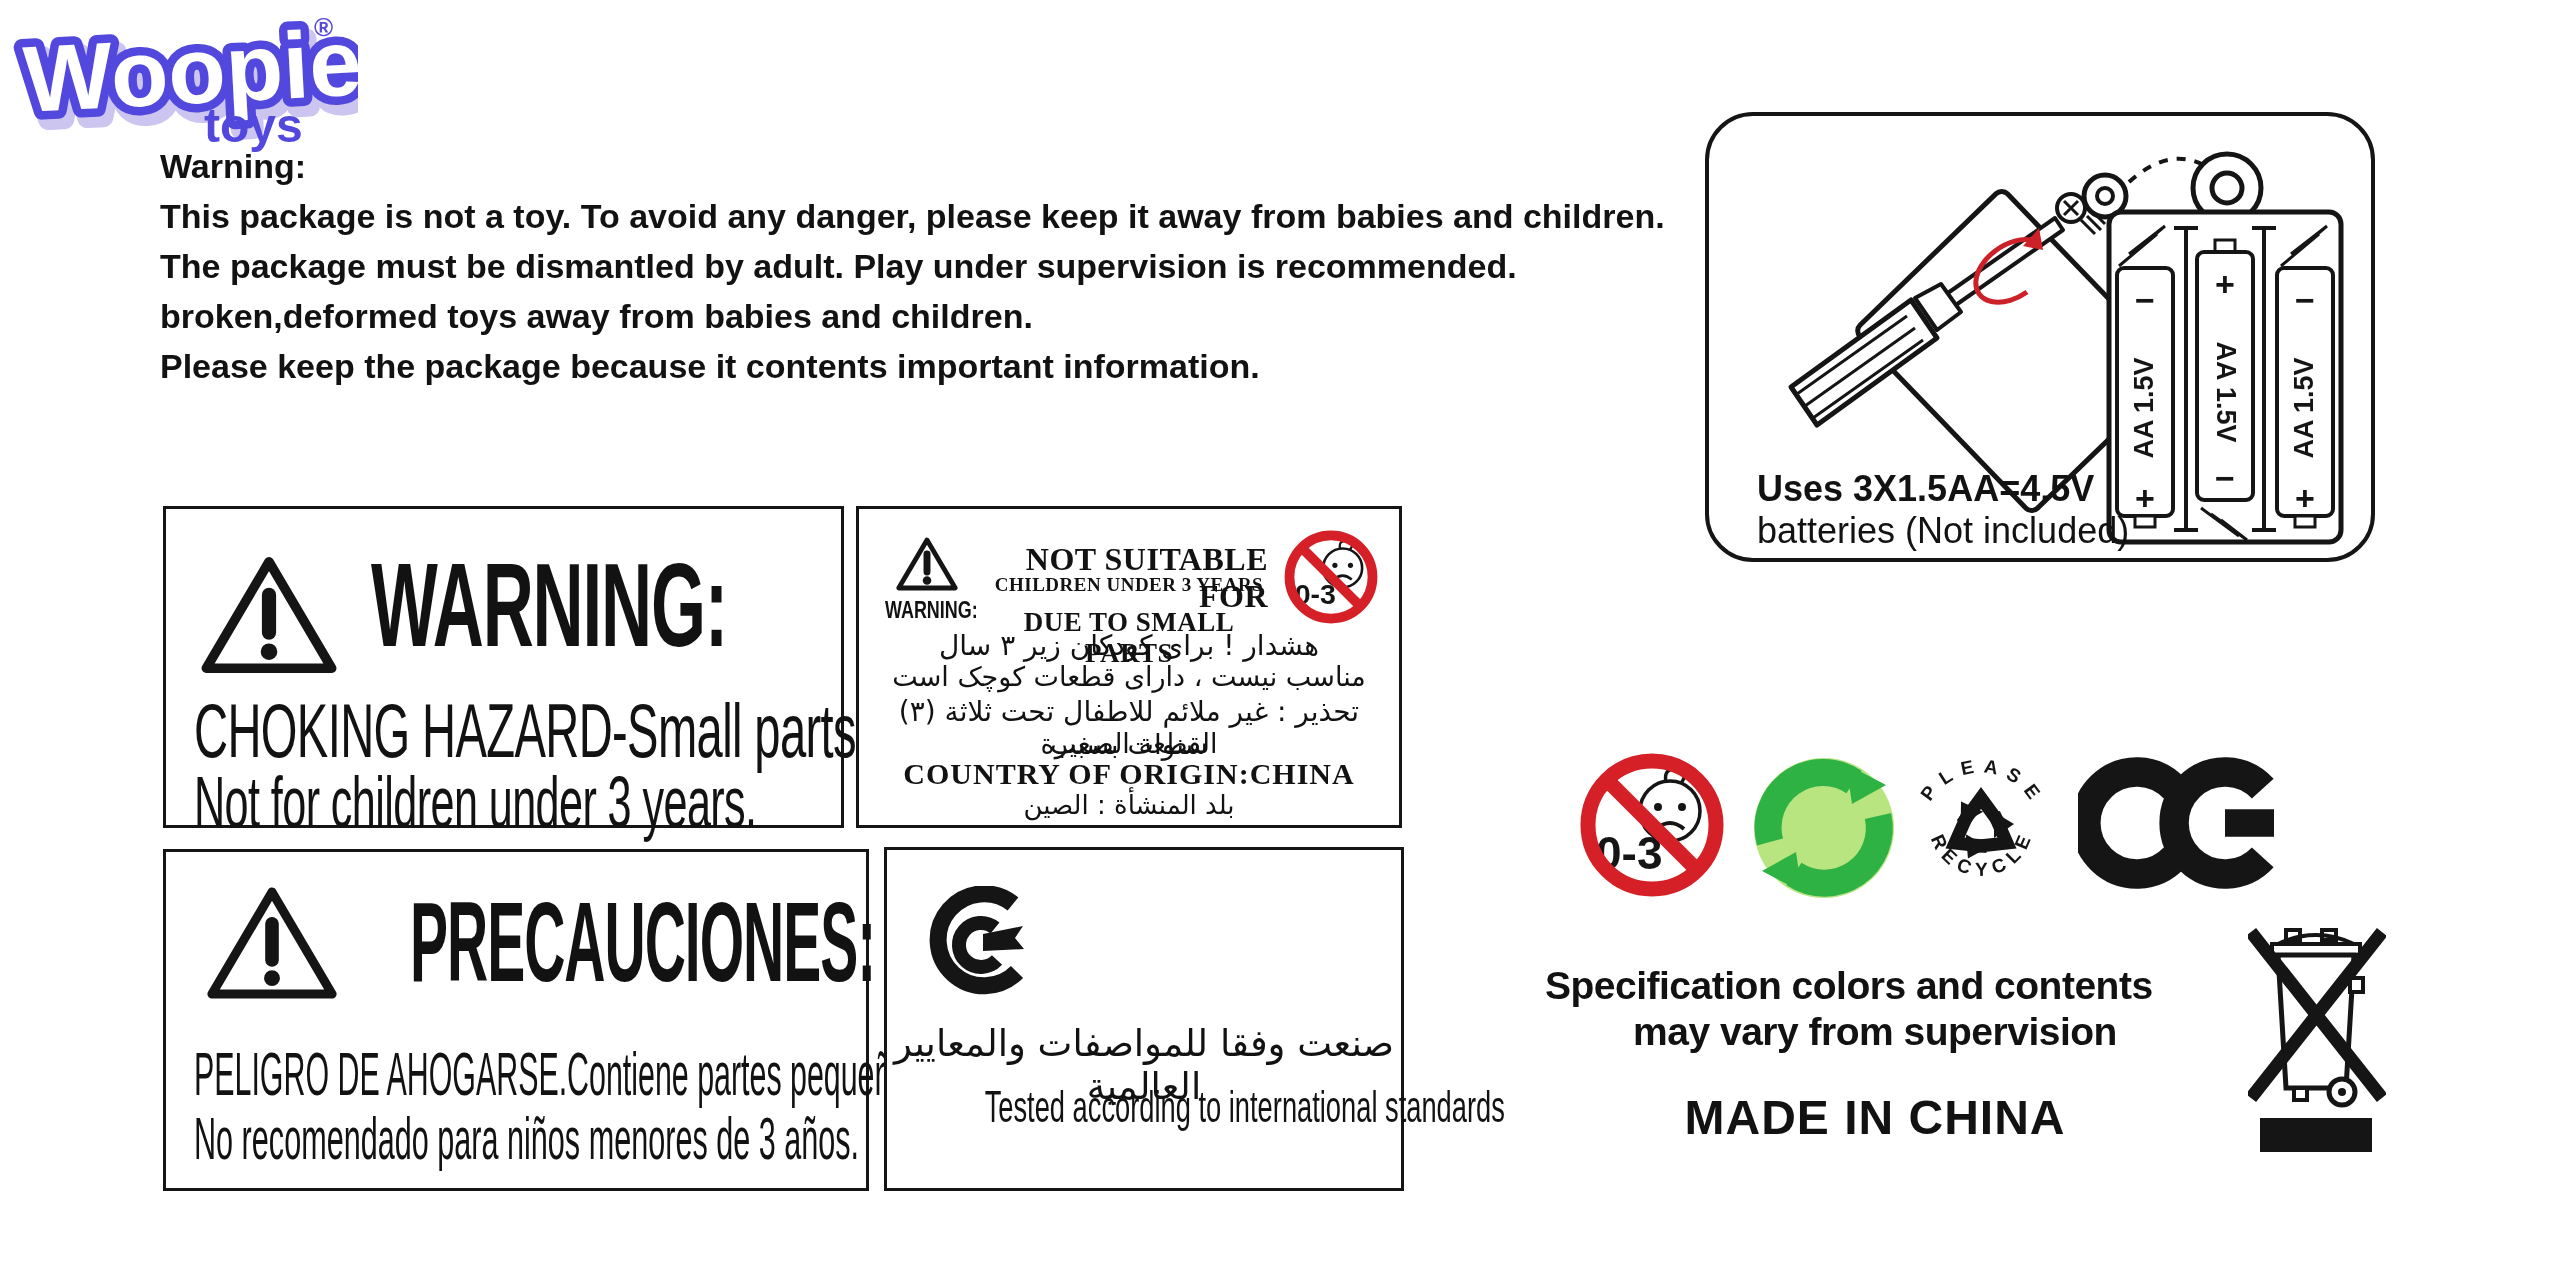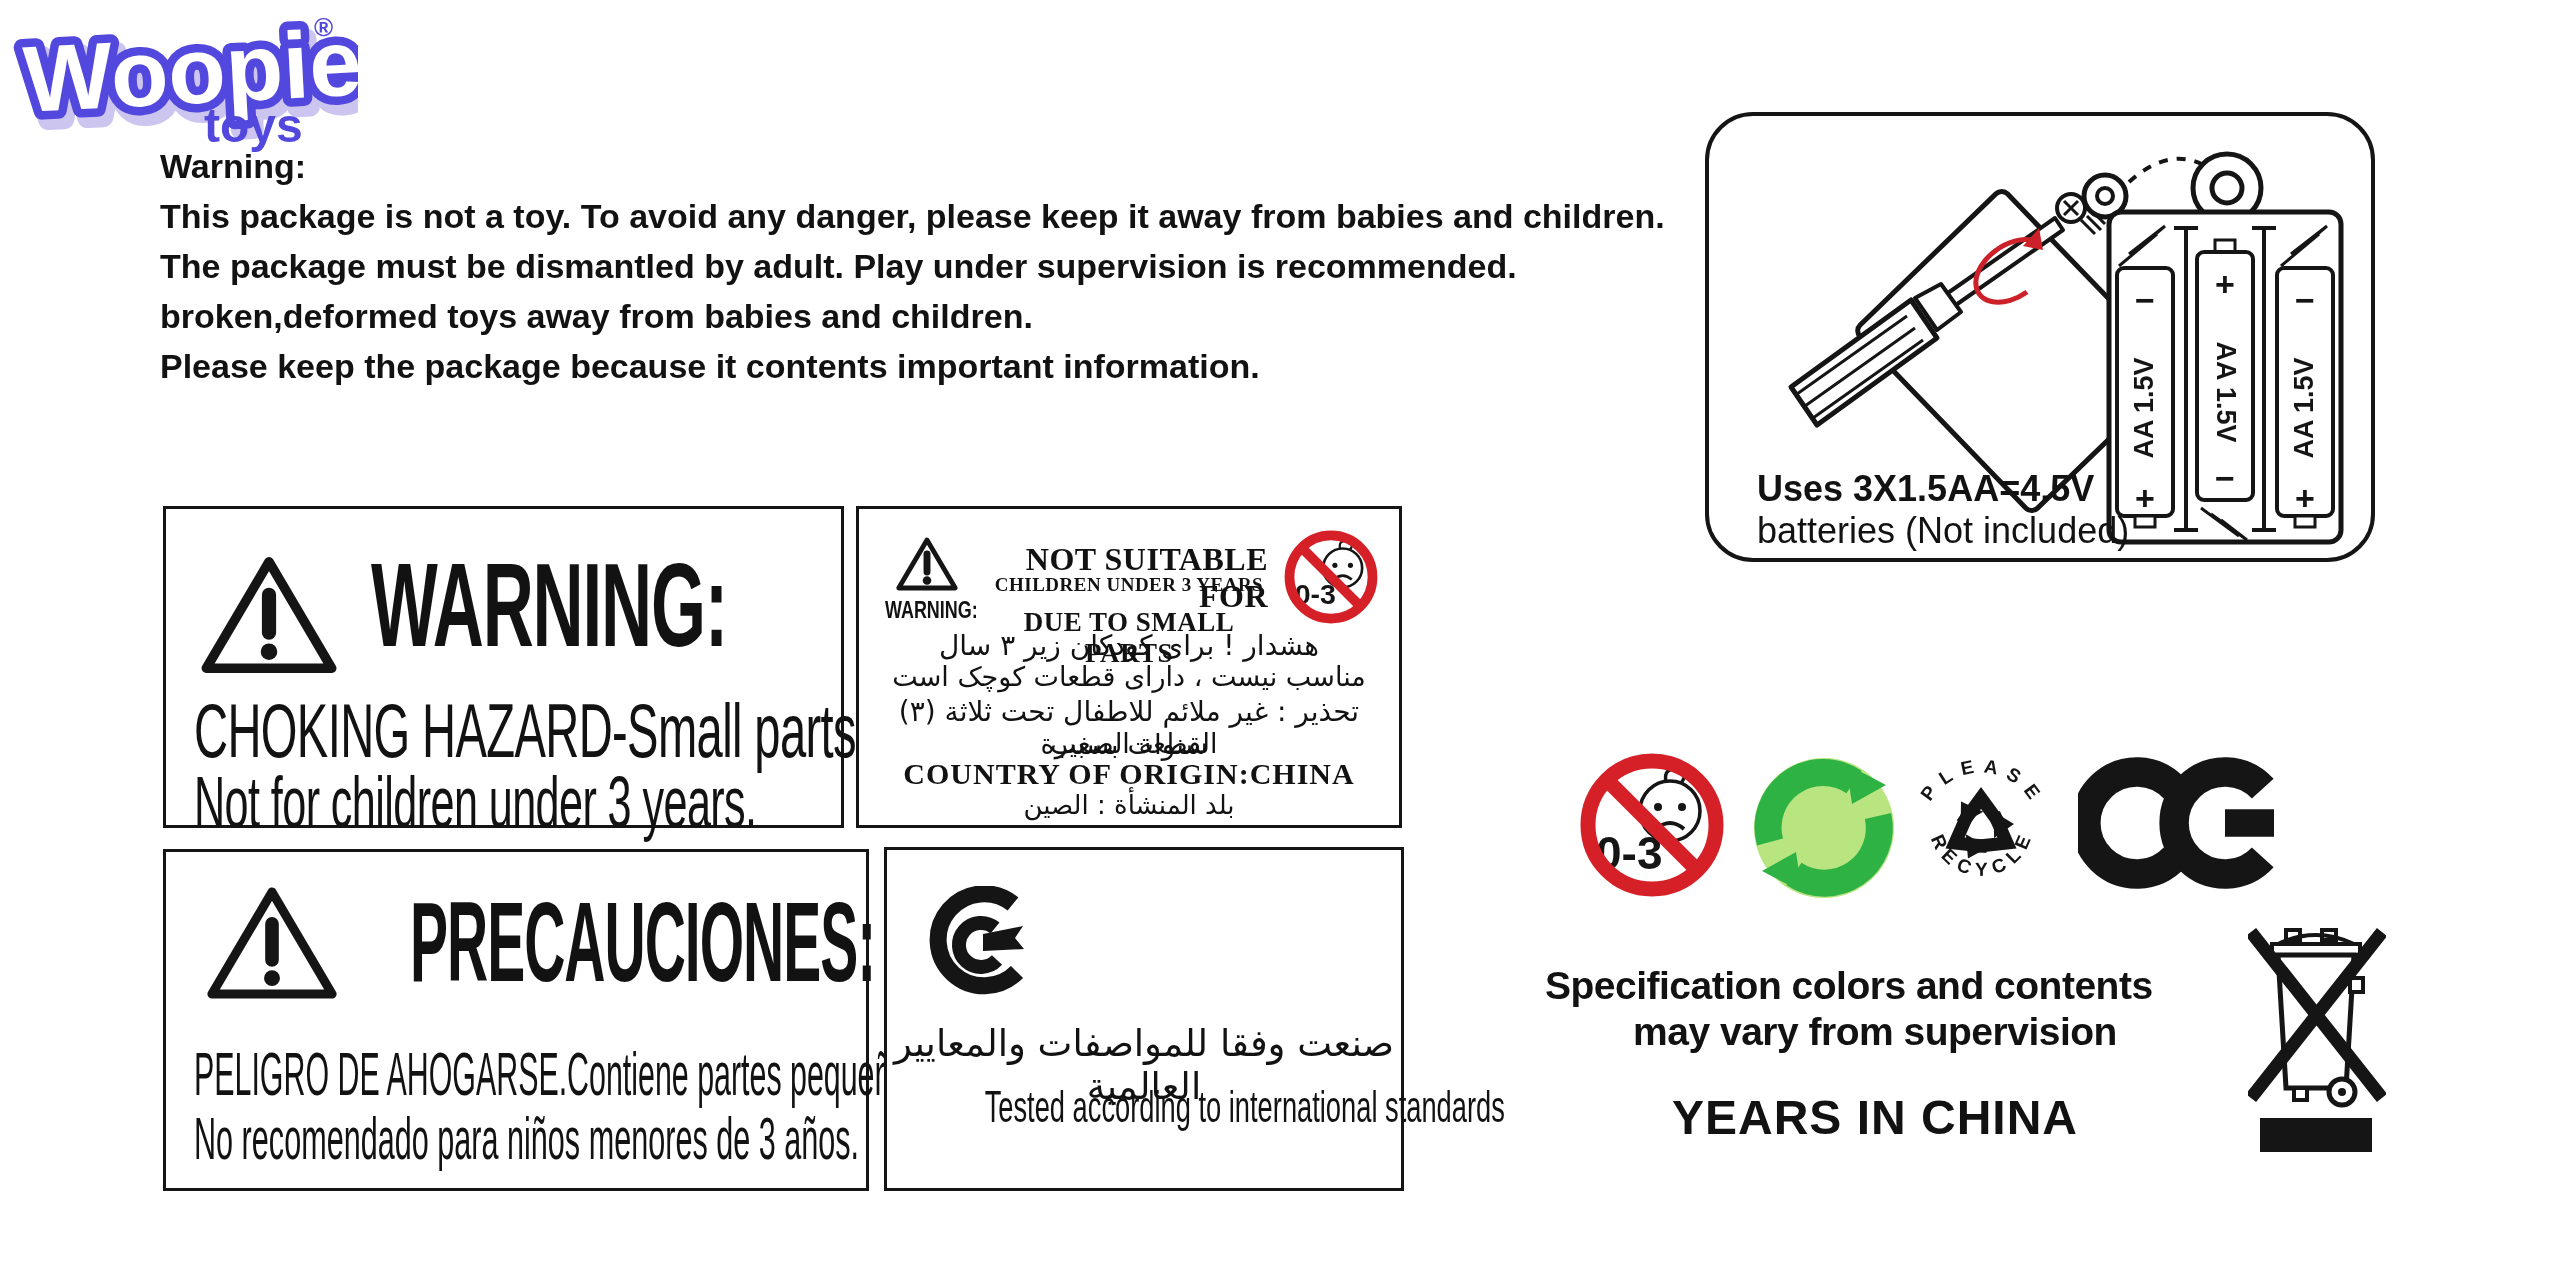--- a/index.html
+++ b/index.html
@@ -211,15 +211,15 @@
     <rect x="102" y="58" width="13" height="14" fill="#fff" stroke="#151515" stroke-width="4"></rect>
     <rect x="46" y="168" width="13" height="12" fill="#fff" stroke="#151515" stroke-width="4"></rect>
     <circle cx="94" cy="172" r="13" fill="#fff" stroke="#151515" stroke-width="5"></circle>
     <circle cx="94" cy="172" r="4" fill="#151515"></circle>
     <path d="M3,12 L134,178 M134,12 L3,178" stroke="#151515" stroke-width="13"></path>
     <rect x="12" y="198" width="112" height="34" fill="#151515"></rect>
   </svg>
 
   <div class="abs" style="left:1545px;top:964px;width:660px;text-align:left;font-size:39px;font-weight:bold;letter-spacing:-0.5px">Specification colors and contents</div>
   <div class="abs" style="left:1545px;top:1010px;width:660px;text-align:center;font-size:39px;font-weight:bold;letter-spacing:-0.5px">may vary from supervision</div>
-  <div class="abs" style="left:1545px;top:1090px;width:660px;text-align:center;font-size:48px;font-weight:bold;letter-spacing:1px">YEARS IN CHINA</div>
+  <div class="abs" style="left:1545px;top:1090px;width:660px;text-align:center;font-size:48px;font-weight:bold;letter-spacing:1px">MADE IN CHINA</div>
 
 </div>
 
 </body></html>

